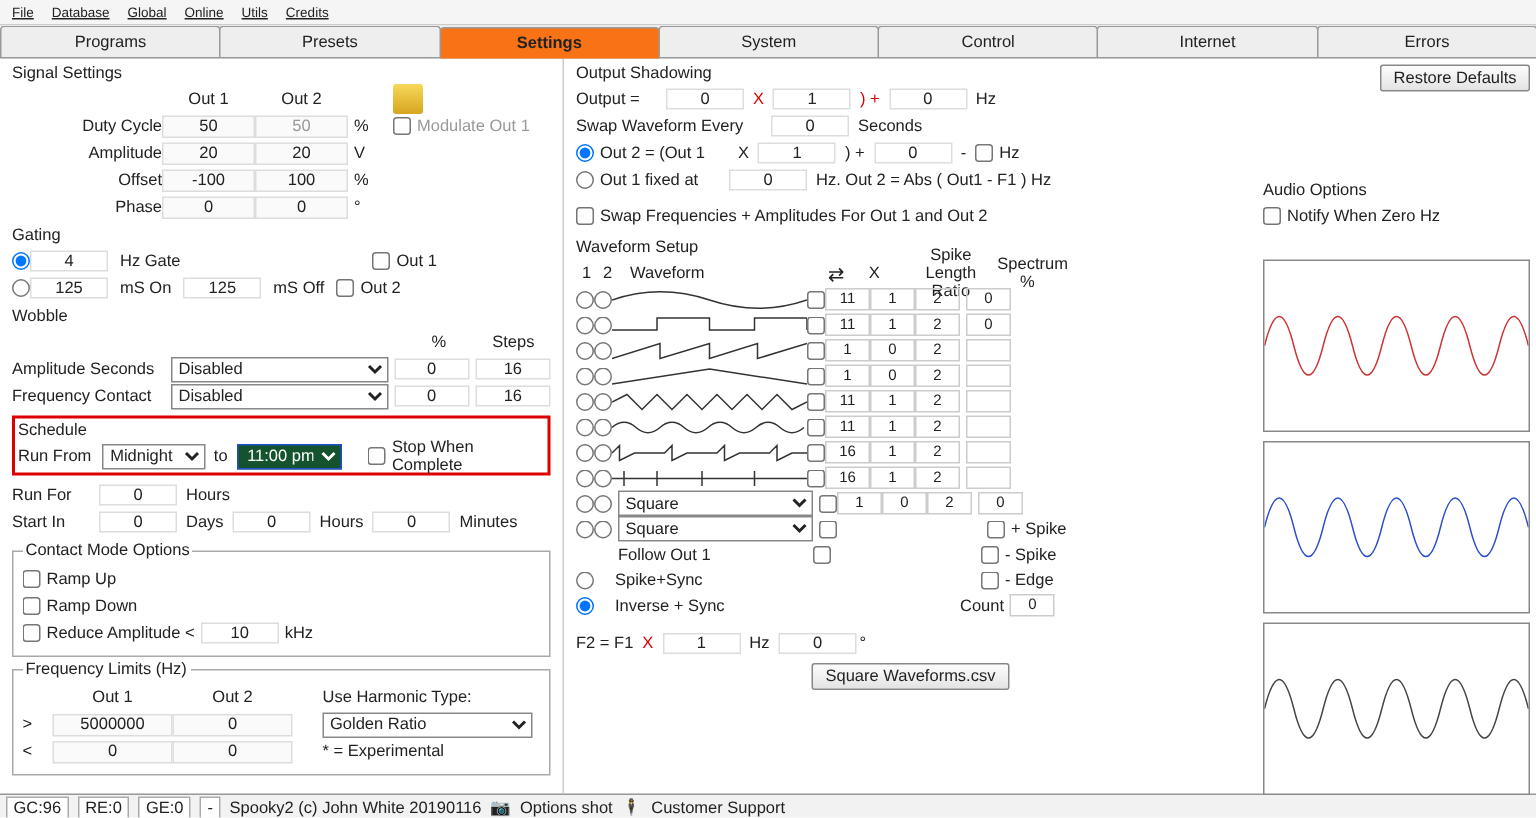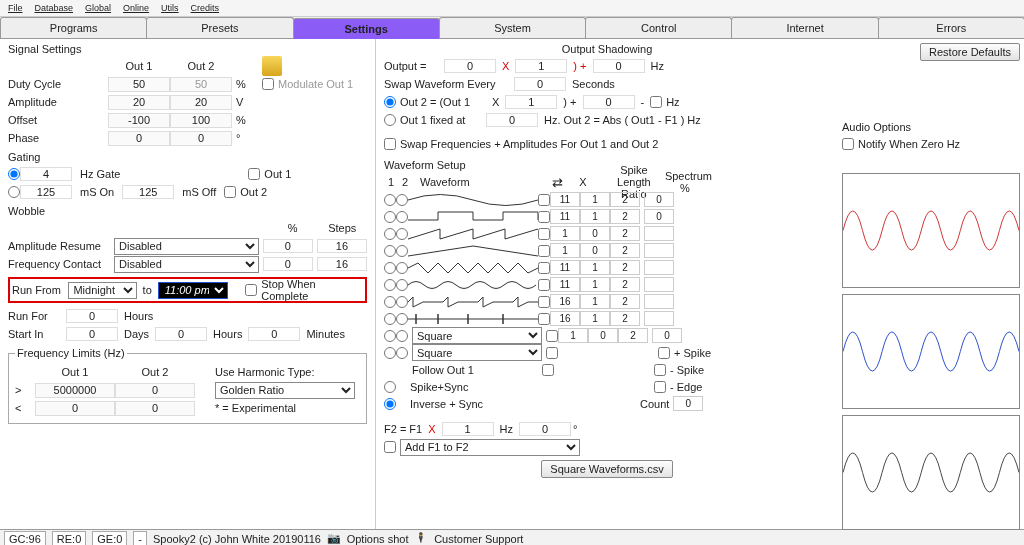--- a/index.html
+++ b/index.html
@@ -1,41 +1,41 @@
 <!DOCTYPE html>
 <html><head>
 <meta charset="utf-8">
 <style>
   * { margin:0; padding:0; box-sizing:border-box; font-family:Tahoma,Arial,sans-serif; font-size:11px; color:#222; }
   body { background:#fff; width:1024px; height:545px; overflow:hidden; }
   .menubar { display:flex; gap:4px; padding:2px 4px; background:#f5f5f5; border-bottom:1px solid #ccc; }
   .menubar span { padding:1px 4px; font-size:9px; text-decoration:underline; cursor:default; }
   .tabs { display:flex; border-bottom:1px solid #999; background:#f0f0f0; }
   .tab { flex:1; text-align:center; padding:4px 0; border:1px solid #999; border-bottom:none; background:#eee; margin-right:-1px; border-radius:3px 3px 0 0; }
-  .tab.active { background:#8b5cf6; font-weight:bold; position:relative; top:1px; }
+  .tab.active { background:#f97316; font-weight:bold; position:relative; top:1px; }
   .content { display:flex; height:calc(545px - 14px - 23px - 18px); }
   .left { width:376px; padding:4px 8px; border-right:1px solid #ccc; overflow:hidden; }
   .mid { width:462px; padding:4px 8px; }
   .right { width:186px; padding:4px 4px; }
   .section { margin-bottom:4px; }
   .section-title { font-size:11px; margin-bottom:2px; }
   .row { display:flex; align-items:center; height:18px; }
-  .lbl { width:100px; }
+  .lbl { width:100px;text-align:right; }
   .colh { width:62px; text-align:center; }
   .val { width:62px; text-align:center; border:1px solid #ddd; background:#fafafa; height:15px; line-height:13px; }
   .unit { width:30px; padding-left:4px; }
   .chk { width:12px; height:12px; }
   select,input[type=text] { font-size:11px; height:17px; border:1px solid #888; background:#fff; }
   .dd { width:150px; }
   .num { width:52px; text-align:center; }
   .lock { width:20px; height:20px; background:linear-gradient(#f7d85b,#d8a520); border-radius:2px; display:inline-block; }
   fieldset { border:1px solid #aaa; padding:4px 6px 6px; margin-top:2px; }
   legend { font-size:11px; padding:0 2px; }
   .redbox { border:2px solid #d00; padding:2px; }
-  .time-sel { background:#000000; color:#fff; border:1px solid #2050cc; padding:0 2px;font-style:italic; }
+  .time-sel { background:#14532d; color:#fff; border:1px solid #2050cc; padding:0 2px; }
   .wf-row { display:flex; align-items:center; height:17px; }
   .wf-canvas { width:130px; height:14px; display:inline-block; }
   .nv { width:30px; height:15px; text-align:center; border:1px solid #ccc; font-size:10px; line-height:13px; }
   .btn { border:1px solid #888; background:linear-gradient(#fdfdfd,#e3e3e3); padding:2px 8px; border-radius:2px; }
   .spectrum { border:1px solid #888; height:115px; margin-bottom:6px; background:#fff; }
   .statusbar { display:flex; align-items:center; height:18px; border-top:1px solid #999; background:#f2f2f2; padding:0 4px; gap:6px; font-size:10px; }
   .status-cell { border:1px solid #aaa; padding:1px 4px; background:#fff; }
   svg { display:block; }
 </style>
 </head>
@@ -124,34 +124,35 @@
 
     <div class="section">
       <div class="section-title">Wobble</div>
       <div class="row">
         <div style="width:110px"></div>
           <div style="width:152px"></div>
         <div style="width:50px;text-align:center">%</div>
         <div style="width:50px;text-align:center">Steps</div>
       </div>
       <div class="row">
-        <div style="width:110px">Amplitude Resume</div>
+        <div style="width:110px">Amplitude Seconds</div>
         <select class="dd"><option>Disabled</option></select>
         <div class="num" style="border:1px solid #ddd;margin-left:4px">0</div>
         <div class="num" style="border:1px solid #ddd;margin-left:4px">16</div>
       </div>
       <div class="row">
         <div style="width:110px">Frequency Contact</div>
         <select class="dd"><option>Disabled</option></select>
         <div class="num" style="border:1px solid #ddd;margin-left:4px">0</div>
         <div class="num" style="border:1px solid #ddd;margin-left:4px">16</div>
       </div>
     </div>
 
     <div class="section redbox">
+      <div class="section-title">Schedule</div>
       <div class="row">
         <div style="width:58px">Run From</div>
         <select style="width:70px"><option>Midnight</option></select>
         <span style="padding:0 6px">to</span>
         <select style="width:70px" class="time-sel"><option style="color:#fff">11:00 pm</option></select>
         <span style="width:18px"></span>
         <input type="checkbox" class="chk" style="">
         <span style="padding-left:4px">Stop When Complete</span>
       </div>
     </div>
@@ -165,20 +166,37 @@
       <div class="num" style="border:1px solid #ddd">0</div>
       <span style="padding:0 6px">Days</span>
       <div class="num" style="border:1px solid #ddd">0</div>
       <span style="padding:0 6px">Hours</span>
       <div class="num" style="border:1px solid #ddd">0</div>
       <span style="padding:0 6px">Minutes</span>
     </div>
 
     <div style="display:flex;gap:10px;margin-top:2px">
 
+      <fieldset style="flex:1">
+        <legend>Contact Mode Options</legend>
+        <div class="row">
+            <input type="checkbox" class="chk" style="">
+            <span style="padding-left:4px">Ramp Up</span>
+          </div>
+        <div class="row">
+            <input type="checkbox" class="chk" style="">
+            <span style="padding-left:4px">Ramp Down</span>
+          </div>
+        <div class="row">
+          <input type="checkbox" class="chk" style="">
+          <span style="padding-left:4px">Reduce Amplitude &lt;</span>
+          <div class="num" style="border:1px solid #ddd;margin:0 4px">10</div>
+          <span>kHz</span>
+        </div>
+      </fieldset>
 
     </div>
 
     <fieldset style="margin-top:2px">
       <legend>Frequency Limits (Hz)</legend>
       <div class="row">
         <div style="width:20px"></div>
         <div style="width:80px;text-align:center">Out 1</div>
         <div style="width:80px;text-align:center">Out 2</div>
         <div style="width:20px"></div>
@@ -195,21 +213,21 @@
         <div style="width:20px">&lt;</div>
         <div class="val" style="width:80px">0</div>
         <div class="val" style="width:80px">0</div>
         <div style="width:20px"></div>
         <span>* = Experimental</span>
       </div>
     </fieldset>
   </div>
 
   <div class="mid">
-    <div style="display:flex;justify-content:center">
+    <div style="display:flex;justify-content:flex-start">
       <span class="section-title">Output Shadowing</span>
     </div>
     <div class="row" style="color:#777">
       <span style="width:60px">Output =</span>
       <div class="num" style="border:1px solid #ddd">0</div>
       <span style="color:#d00;padding:0 6px">X</span>
       <div class="num" style="border:1px solid #ddd">1</div>
       <span style="color:#d00;padding:0 6px">)   +</span>
       <div class="num" style="border:1px solid #ddd">0</div>
       <span style="padding-left:6px">Hz</span>
@@ -417,24 +435,20 @@
       <div class="nv">0</div>
     </div>
 
     <div class="row" style="margin-top:8px">
       <span>F2 = F1</span>
       <span style="color:#d00;padding:0 6px">X</span>
       <div class="num" style="border:1px solid #ddd">1</div>
       <span style="padding:0 6px">Hz</span>
       <div class="num" style="border:1px solid #ddd">0</div>
       <span style="padding-left:2px">°</span>
-    </div>
-    <div class="row">
-      <input type="checkbox" class="chk" style="">
-      <select style="width:180px;margin-left:4px"><option>Add F1 to F2</option></select>
     </div>
     <div style="text-align:center;margin-top:4px">
       <button class="btn">Square Waveforms.csv</button>
     </div>
   </div>
 
   <div class="right">
     <button class="btn" style="float:right">Restore Defaults</button>
     <div style="clear:both;height:60px"></div>
     <div class="section-title">Audio Options</div>

